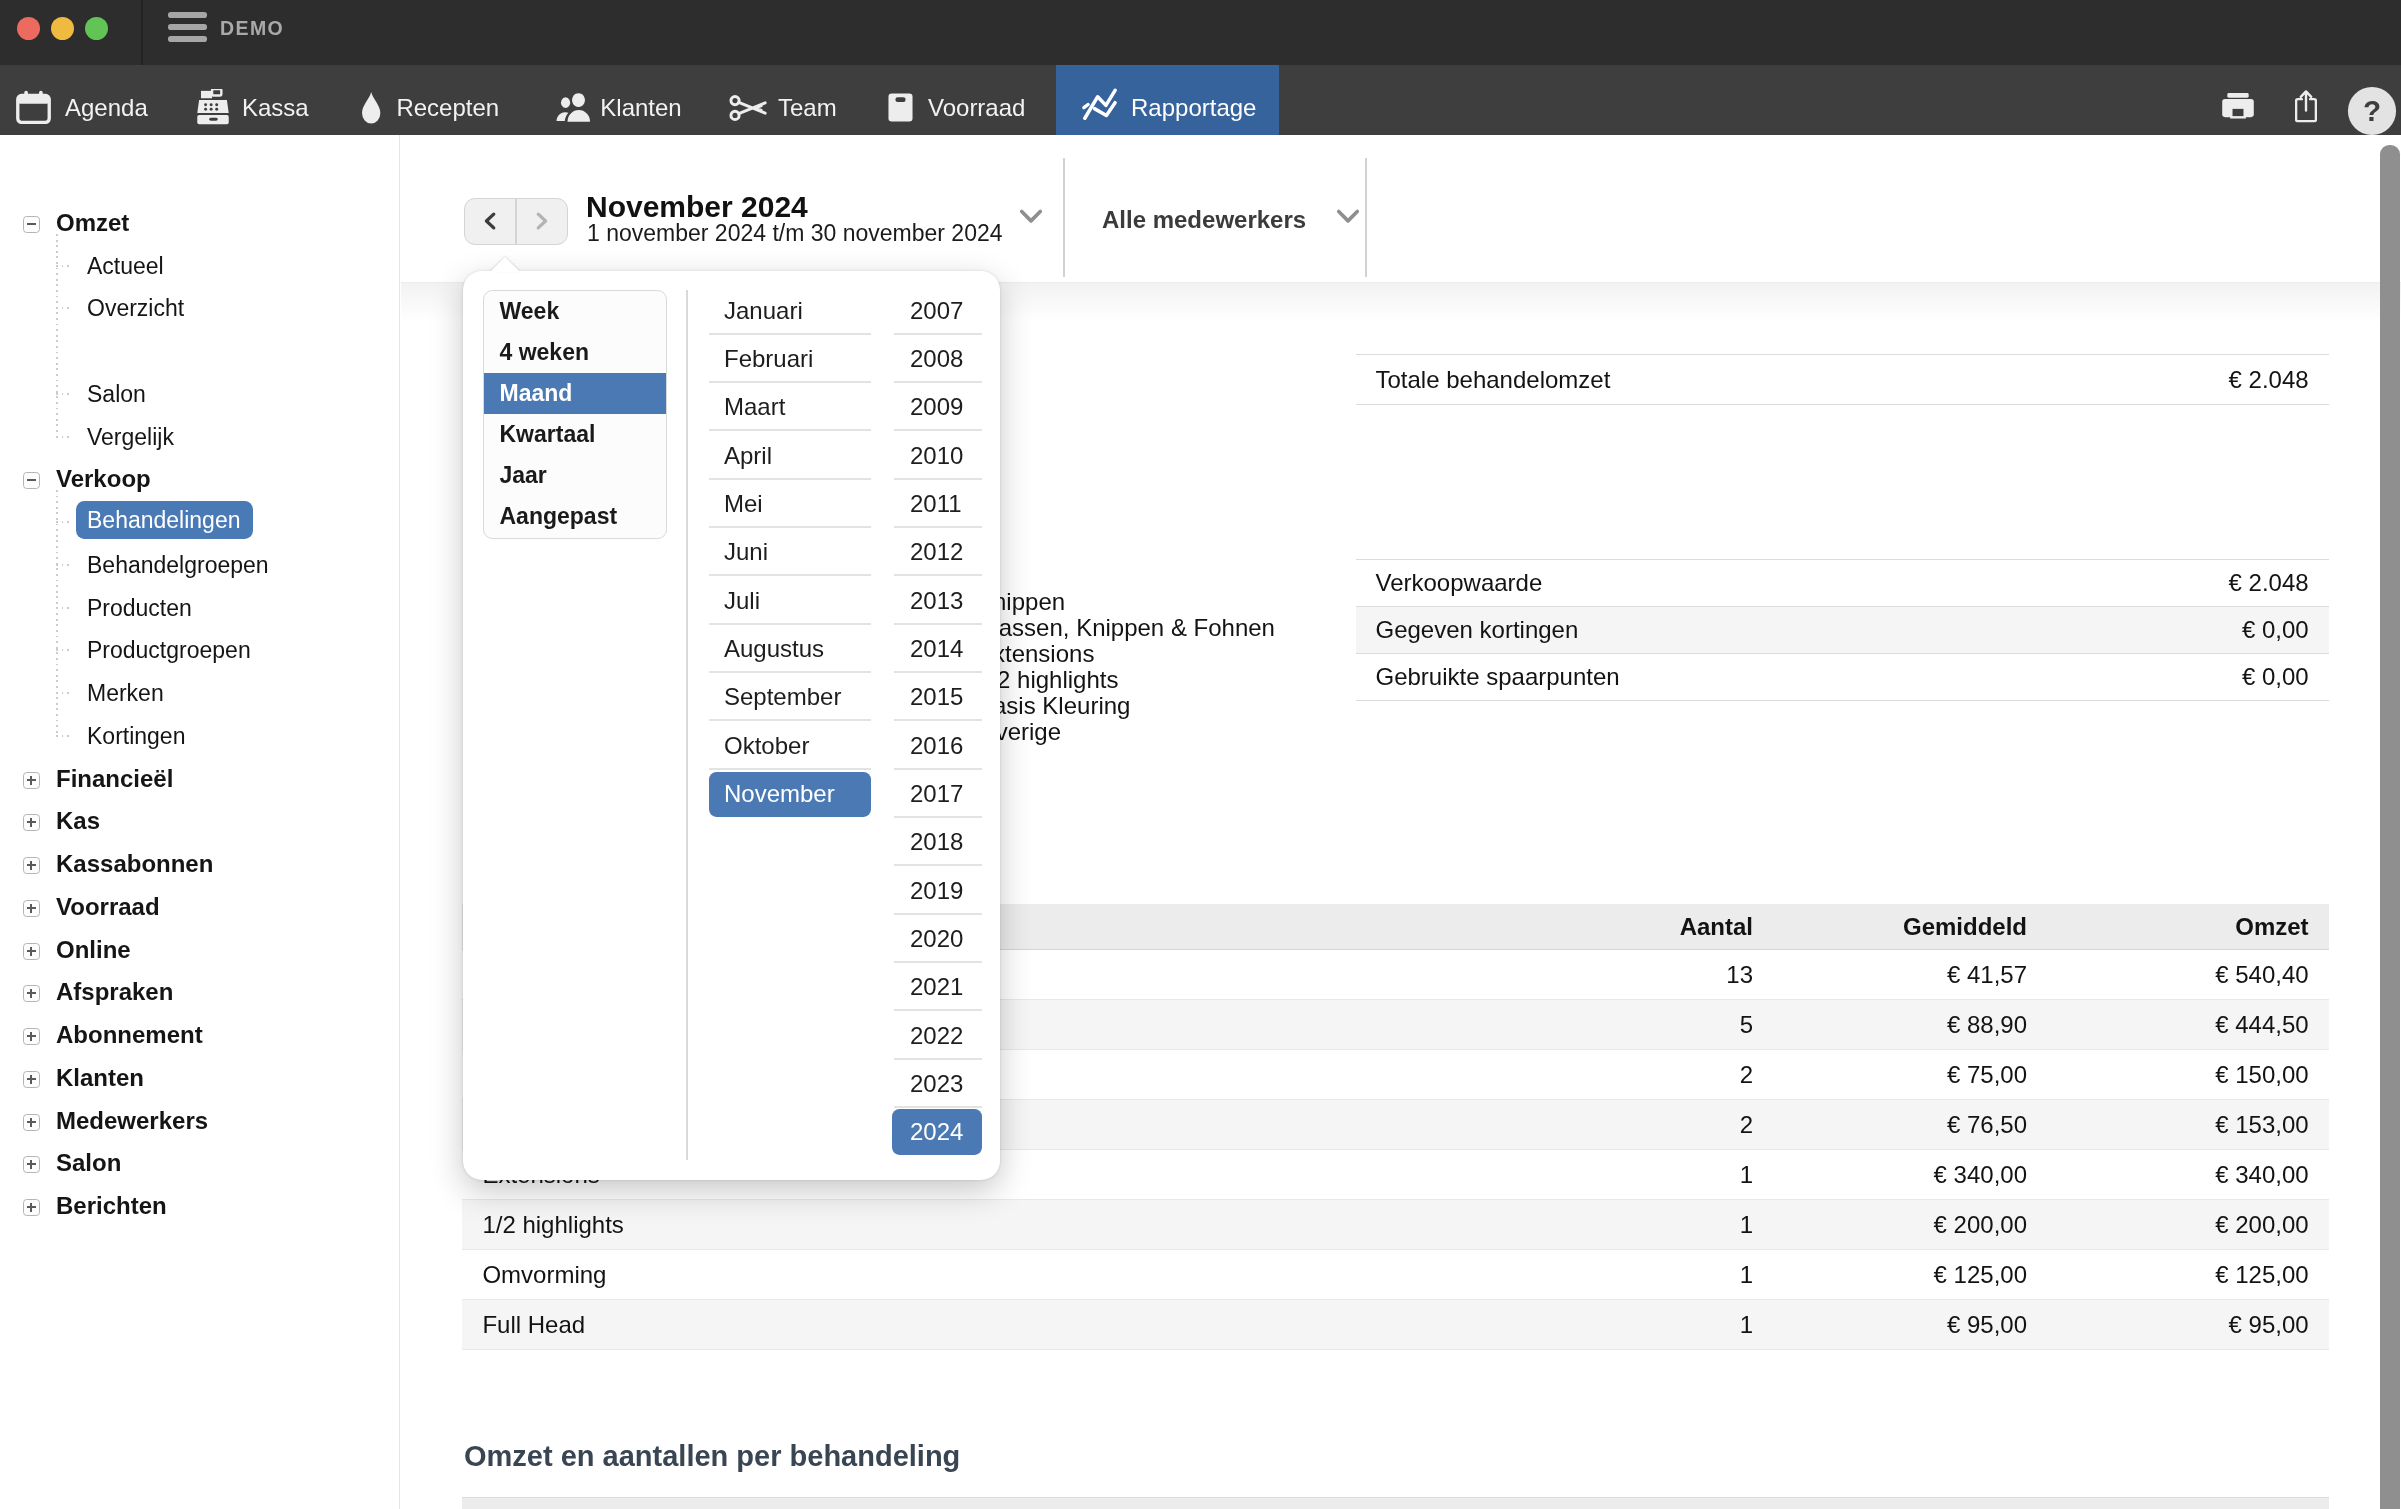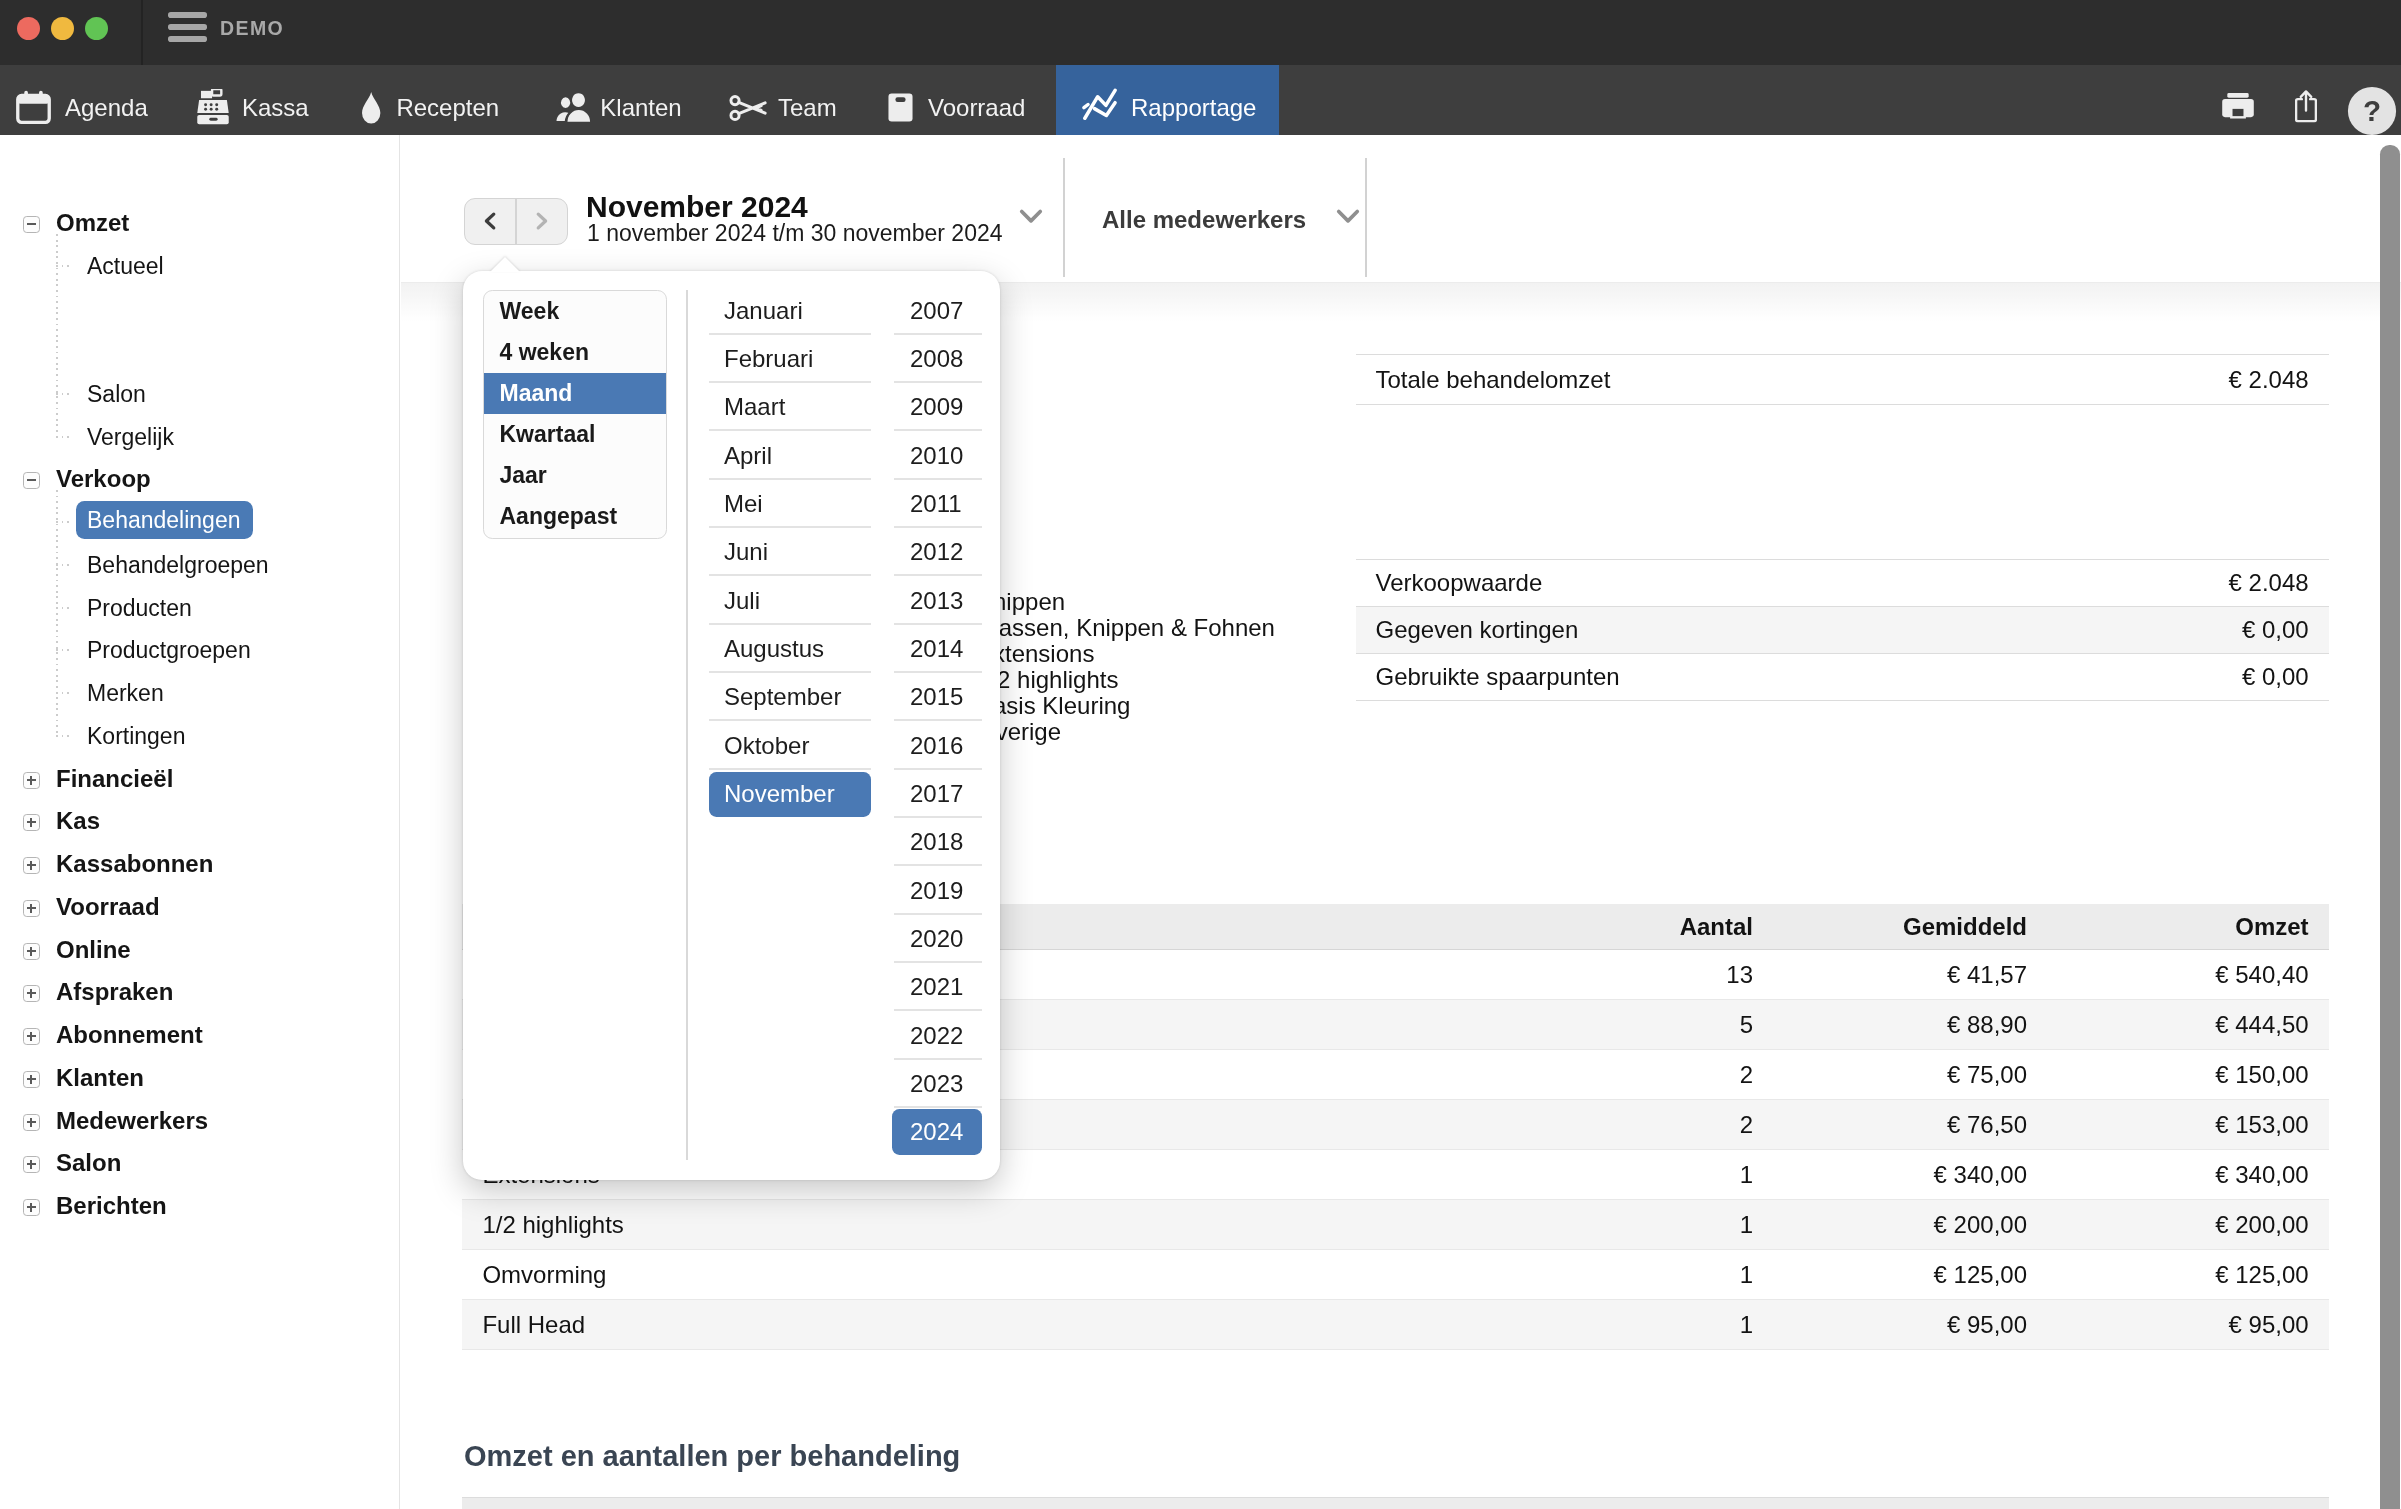--- a/index.html
+++ b/index.html
@@ -185,20 +185,24 @@
 </div>
 
 <div id="sidebar">
     <div class="srow" style="top:67px;">
       <span class="pm"></span>
       <span class="plabel">Omzet</span>
     </div>
     <div class="srow" style="top:110px;">
       <span class="hdots" style="top:20.4px;"></span>
       <span class="clabel">Actueel</span>
+    </div>
+    <div class="srow" style="top:152px;">
+      <span class="hdots" style="top:20.4px;"></span>
+      <span class="clabel">Overzicht</span>
     </div>
     <div class="srow" style="top:238px;">
       <span class="hdots" style="top:20.4px;"></span>
       <span class="clabel">Salon</span>
     </div>
     <div class="srow" style="top:281px;">
       <span class="hdots" style="top:20.4px;"></span>
       <span class="clabel">Vergelijk</span>
     </div>
     <div class="srow" style="top:323px;">

